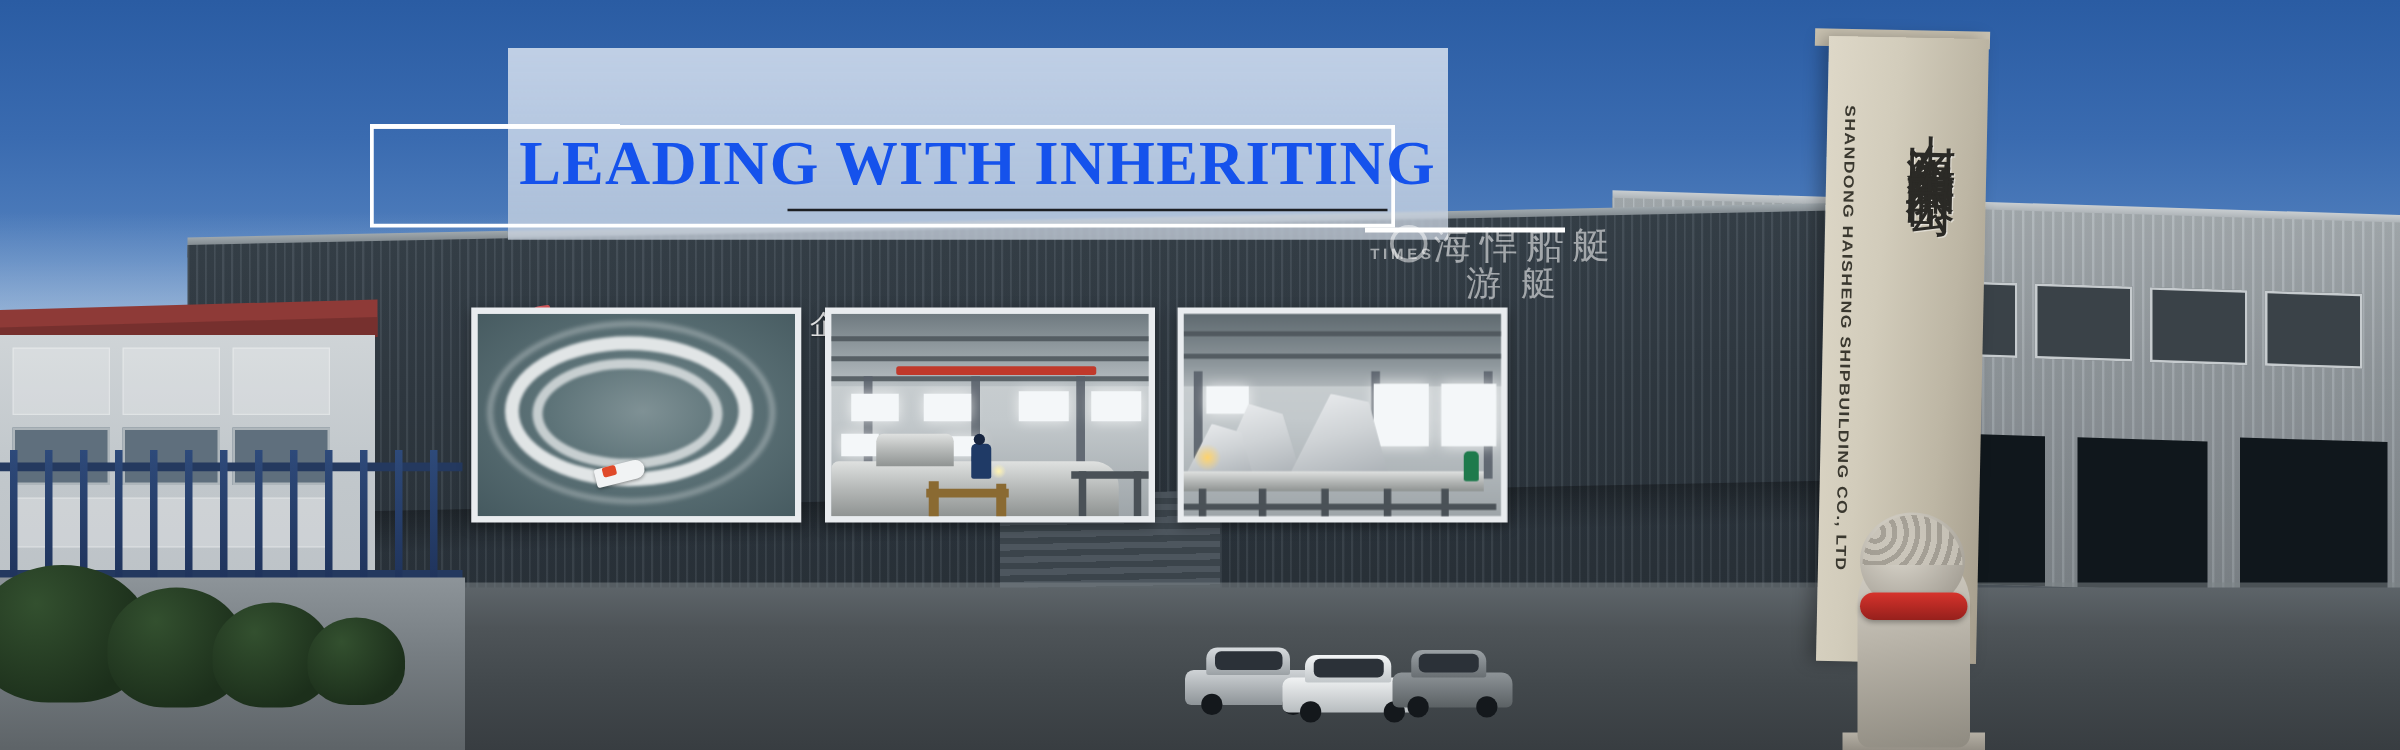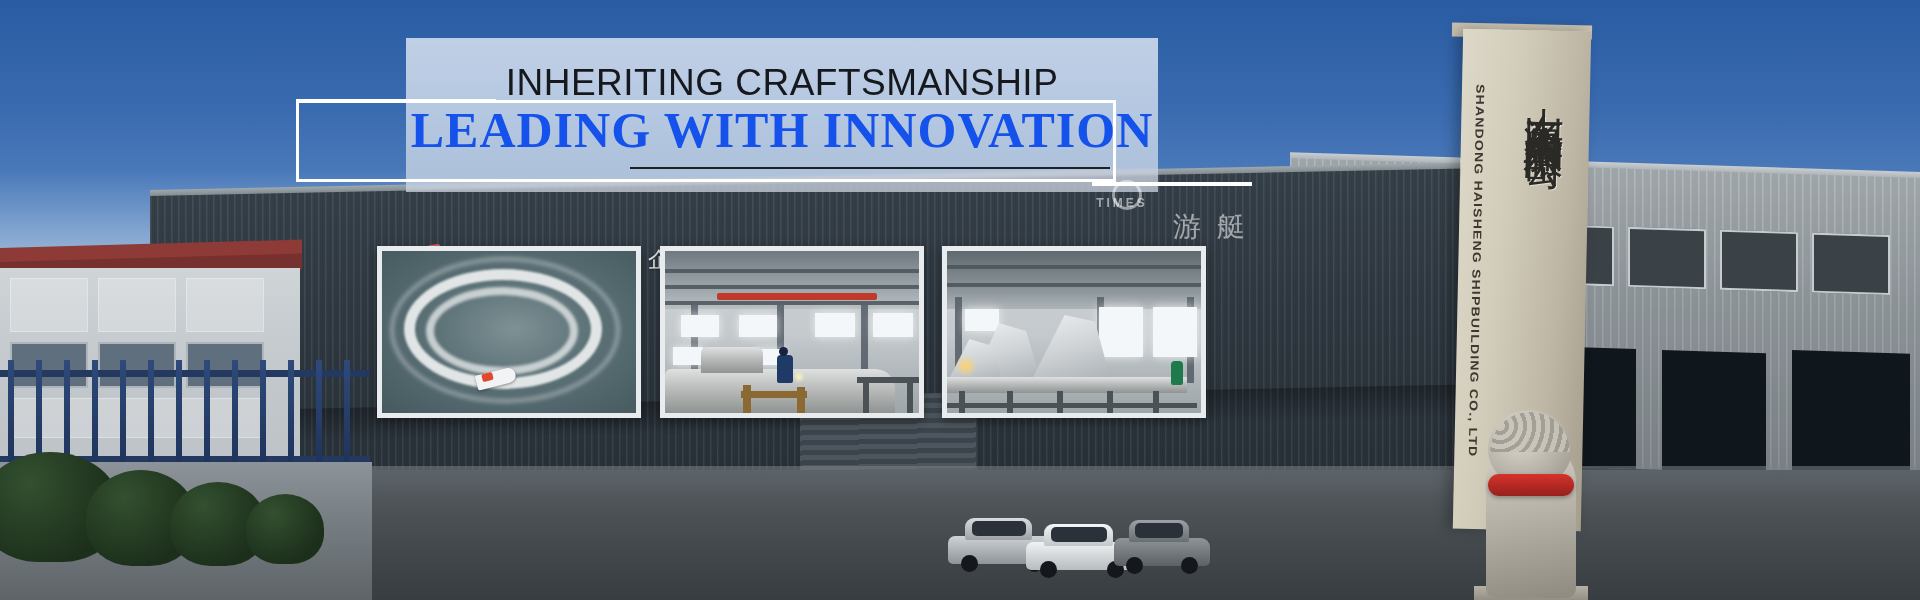--- a/index.html
+++ b/index.html
@@ -473,28 +473,28 @@
 
   <div class="hitech">
     <span class="hitech-flame"></span>
     <span class="hitech-text">国家高新技术企业</span>
   </div>
 
   <div class="text-panel"></div>
 
   <div class="wm-ring"></div>
   <div class="wm-hommer">TIMES</div>
+  <div class="wm-cn-1">海悍船艇</div>
   <div class="wm-cn-2">游艇</div>
 
   <div class="frame"></div>
   <div class="rule-left"></div>
   <div class="rule-right"></div>
 
-  <div class="line1">INHERITING CRAFTSMANSHIP</div>
-  <div class="line2">LEADING WITH INNOVATION</div>
+  <div class="line2">LEADING WITH INHERITING</div>
   <div class="divider"></div>
 
   <div class="thumb" id="thumb-1">
     <div class="thumb-inner">
       <div class="sea"></div>
       <div class="wake wake-c"></div>
       <div class="wake wake-a"></div>
       <div class="wake wake-b"></div>
       <div class="boat"></div>
       <div class="boat-mark"></div>

